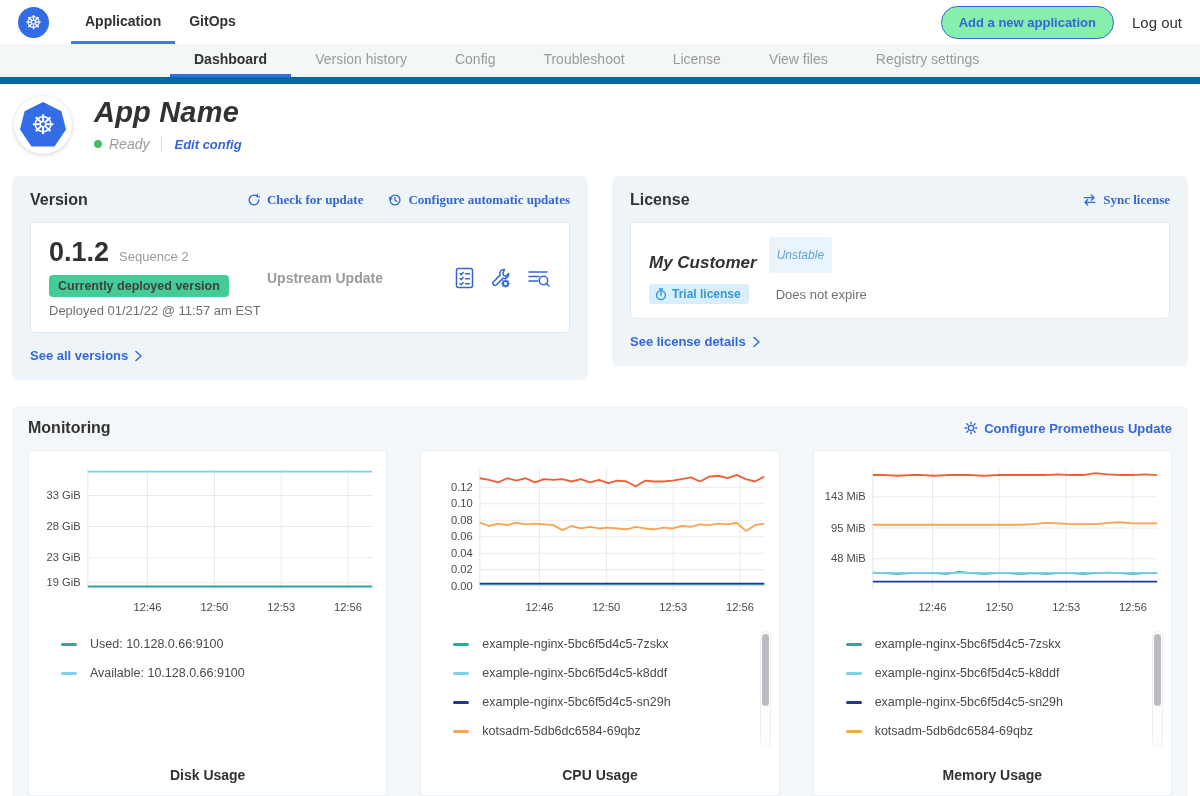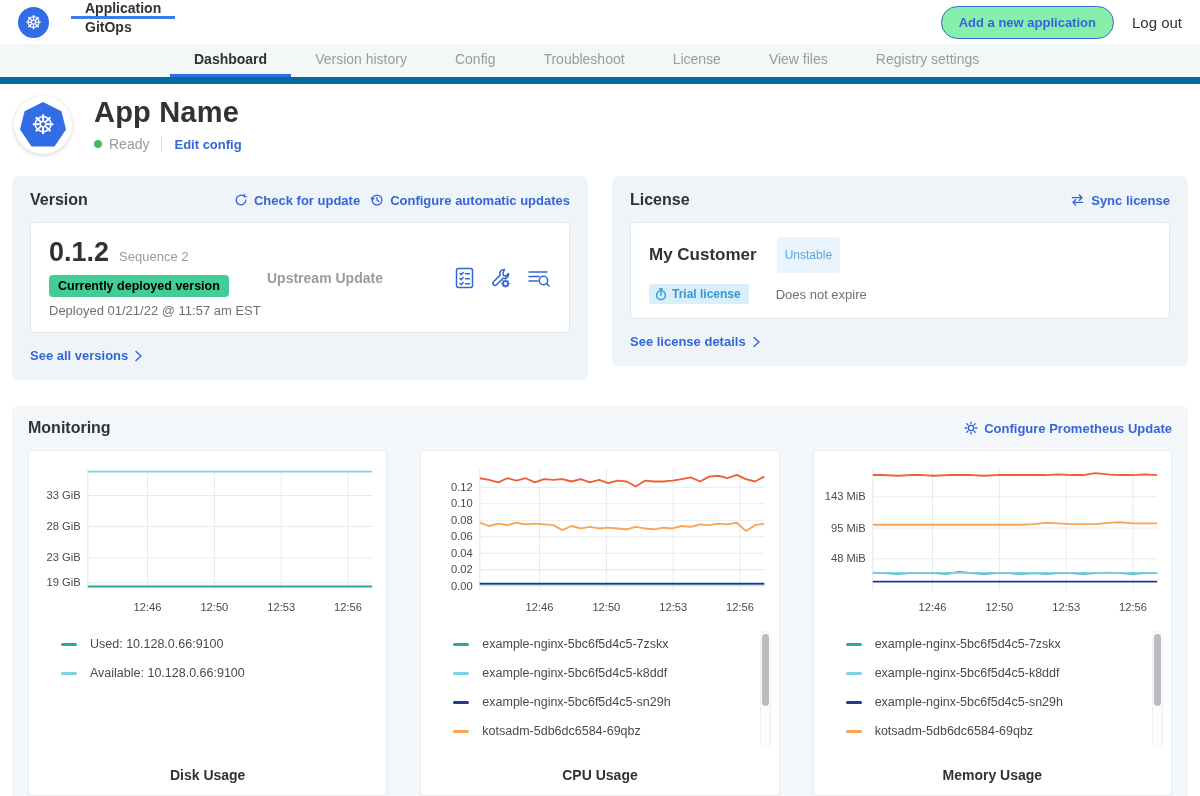--- a/index.html
+++ b/index.html
@@ -4,21 +4,21 @@
 <style>
   * { box-sizing: border-box; margin: 0; padding: 0; }
   html,body { width:1200px; height:796px; background:#fff;
     font-family:"Liberation Sans","DejaVu Sans",sans-serif; color:#323232; }
 
   
   .topnav { height:44px; display:flex; align-items:center; padding:0 18px; }
   .brand { width:31px; height:31px; border-radius:50%; background:#326de6;
     display:flex; align-items:center; justify-content:center; box-shadow:0 0 0 2px #fff,0 1px 3px rgba(0,0,0,.25); }
   .brand span { color:#fff; font-size:19px; line-height:1; }
-  .topnav-tabs { display:flex; height:100%; margin-left:22px;flex-direction:column; }
+  .topnav-tabs { display:flex; height:100%; margin-left:22px; }
   .topnav-tab { display:flex; align-items:center; padding:0 14px; font-size:14px;
     font-weight:bold; color:#323232; cursor:pointer; border-bottom:3px solid transparent; }
   .topnav-tab.active { border-bottom-color:#3c7be8; }
   .topnav-right { margin-left:auto; display:flex; align-items:center; gap:18px; }
   .pill-btn { border:1px solid #3566d6; color:#3566d6; background:#86efac; border-radius:17px;
     padding:8px 17px; font-size:13px; font-weight:bold; cursor:pointer;
     font-family:"Liberation Sans","DejaVu Sans",sans-serif; }
   .logout { font-size:15px; color:#323232; cursor:pointer; }
 
   
@@ -29,54 +29,54 @@
   .subnav-tab.active { color:#323232; font-weight:bold; border-bottom-color:#326de6; }
 
   
   .app-header { display:flex; padding:12px 0 14px 14px; }
   .avatar { width:58px; height:58px; border-radius:50%; background:#fff;
     box-shadow:0 1px 4px rgba(0,0,0,.18); display:flex; align-items:center; justify-content:center; }
   .hepta { width:46px; height:46px; background:#326de6; display:flex; align-items:center;
     justify-content:center;
     clip-path:polygon(50% 0%,90% 20%,100% 60%,75% 97%,25% 97%,0% 60%,10% 20%); }
   .hepta span { color:#fff; font-size:27px; line-height:1; }
-  .app-title-block { margin-left:22px; }
+  .app-title-block { margin-left:22px;font-style:italic; }
   .app-name { font-size:29px; font-weight:bold; letter-spacing:.2px; }
   .app-status { display:flex; align-items:center; margin-top:7px; font-size:14px; }
   .dot { width:8px; height:8px; border-radius:50%; background:#44bb66; margin-right:7px; }
   .status-text { color:#9b9b9b; }
   .vline { width:1px; height:16px; background:#d6dbdf; margin:0 12px; }
   .link { color:#3566d6; font-weight:bold; font-size:13px; cursor:pointer;
     display:inline-flex; align-items:center; gap:6px; text-decoration:none; }
   .link svg { flex:none; }
 
   
   .cards-row { display:flex; gap:24px; padding:8px 12px 0; align-items:flex-start; }
   .panel { background:#eff4f8; border-radius:6px; padding:15px 18px 16px; }
   .panel-hd { display:flex; align-items:center; margin-bottom:13px; }
   .panel-title { font-size:16px; font-weight:bold; }
-  .panel-hd .hd-links { margin-left:auto; display:flex; gap:10px; }
+  .panel-hd .hd-links { margin-left:auto; display:flex; gap:25px;font-family:Liberation Serif, serif; }
   .inner-card { background:#fff; border:1px solid #e4e9ed; border-radius:4px; padding:14px 18px; }
 
   .version-panel { width:576px; }
   .version-card { display:flex; align-items:center; min-height:100px; }
   .ver-left { min-width:218px; }
   .ver-num-row { display:flex; align-items:baseline; gap:10px; }
   .ver-num { font-size:27px; font-weight:bold; }
   .ver-seq { font-size:13px; color:#9b9b9b; }
-  .dep-badge { display:inline-block; background:#44cc96; color:#000000; font-size:12.5px;
+  .dep-badge { display:inline-block; background:#44cc96; color:#404040; font-size:12.5px;
     font-weight:bold; border-radius:4px; padding:4px 9px; margin:7px 0 6px; }
   .dep-date { font-size:13px; color:#717171; }
   .ver-source { flex:1; font-size:14px; font-weight:bold; color:#9b9b9b; }
   .ver-icons { display:flex; gap:15px; color:#3566d6; }
   .ver-icons .icobtn { cursor:pointer; display:flex; }
   .panel-foot { margin-top:13px; }
 
   .license-panel { flex:1; }
-  .lic-row1 { display:flex; align-items:center; gap:20px; }
+  .lic-row1 { display:flex; align-items:flex-end; gap:12px;font-style:italic; }
   .customer { font-size:17px; font-weight:bold; }
   .chan-badge { background:#e9f4fc; color:#64a4d8; font-size:12px; border-radius:3px; padding:11px 8px; }
   .lic-row2 { display:flex; align-items:center; gap:27px; margin-top:11px; }
   .trial-badge { background:#d9eefb; color:#3799d4; font-size:12px; font-weight:bold;
     border-radius:3px; padding:3px 8px 3px 6px; display:inline-flex; align-items:center; gap:5px; }
   .expiry { font-size:13px; color:#717171; }
 
   
   .monitoring { margin:26px 12px 0; background:#f3f7f9; border-radius:6px; padding:13px 16px 16px; }
   .mon-hd { display:flex; align-items:center; margin-bottom:13px; }

